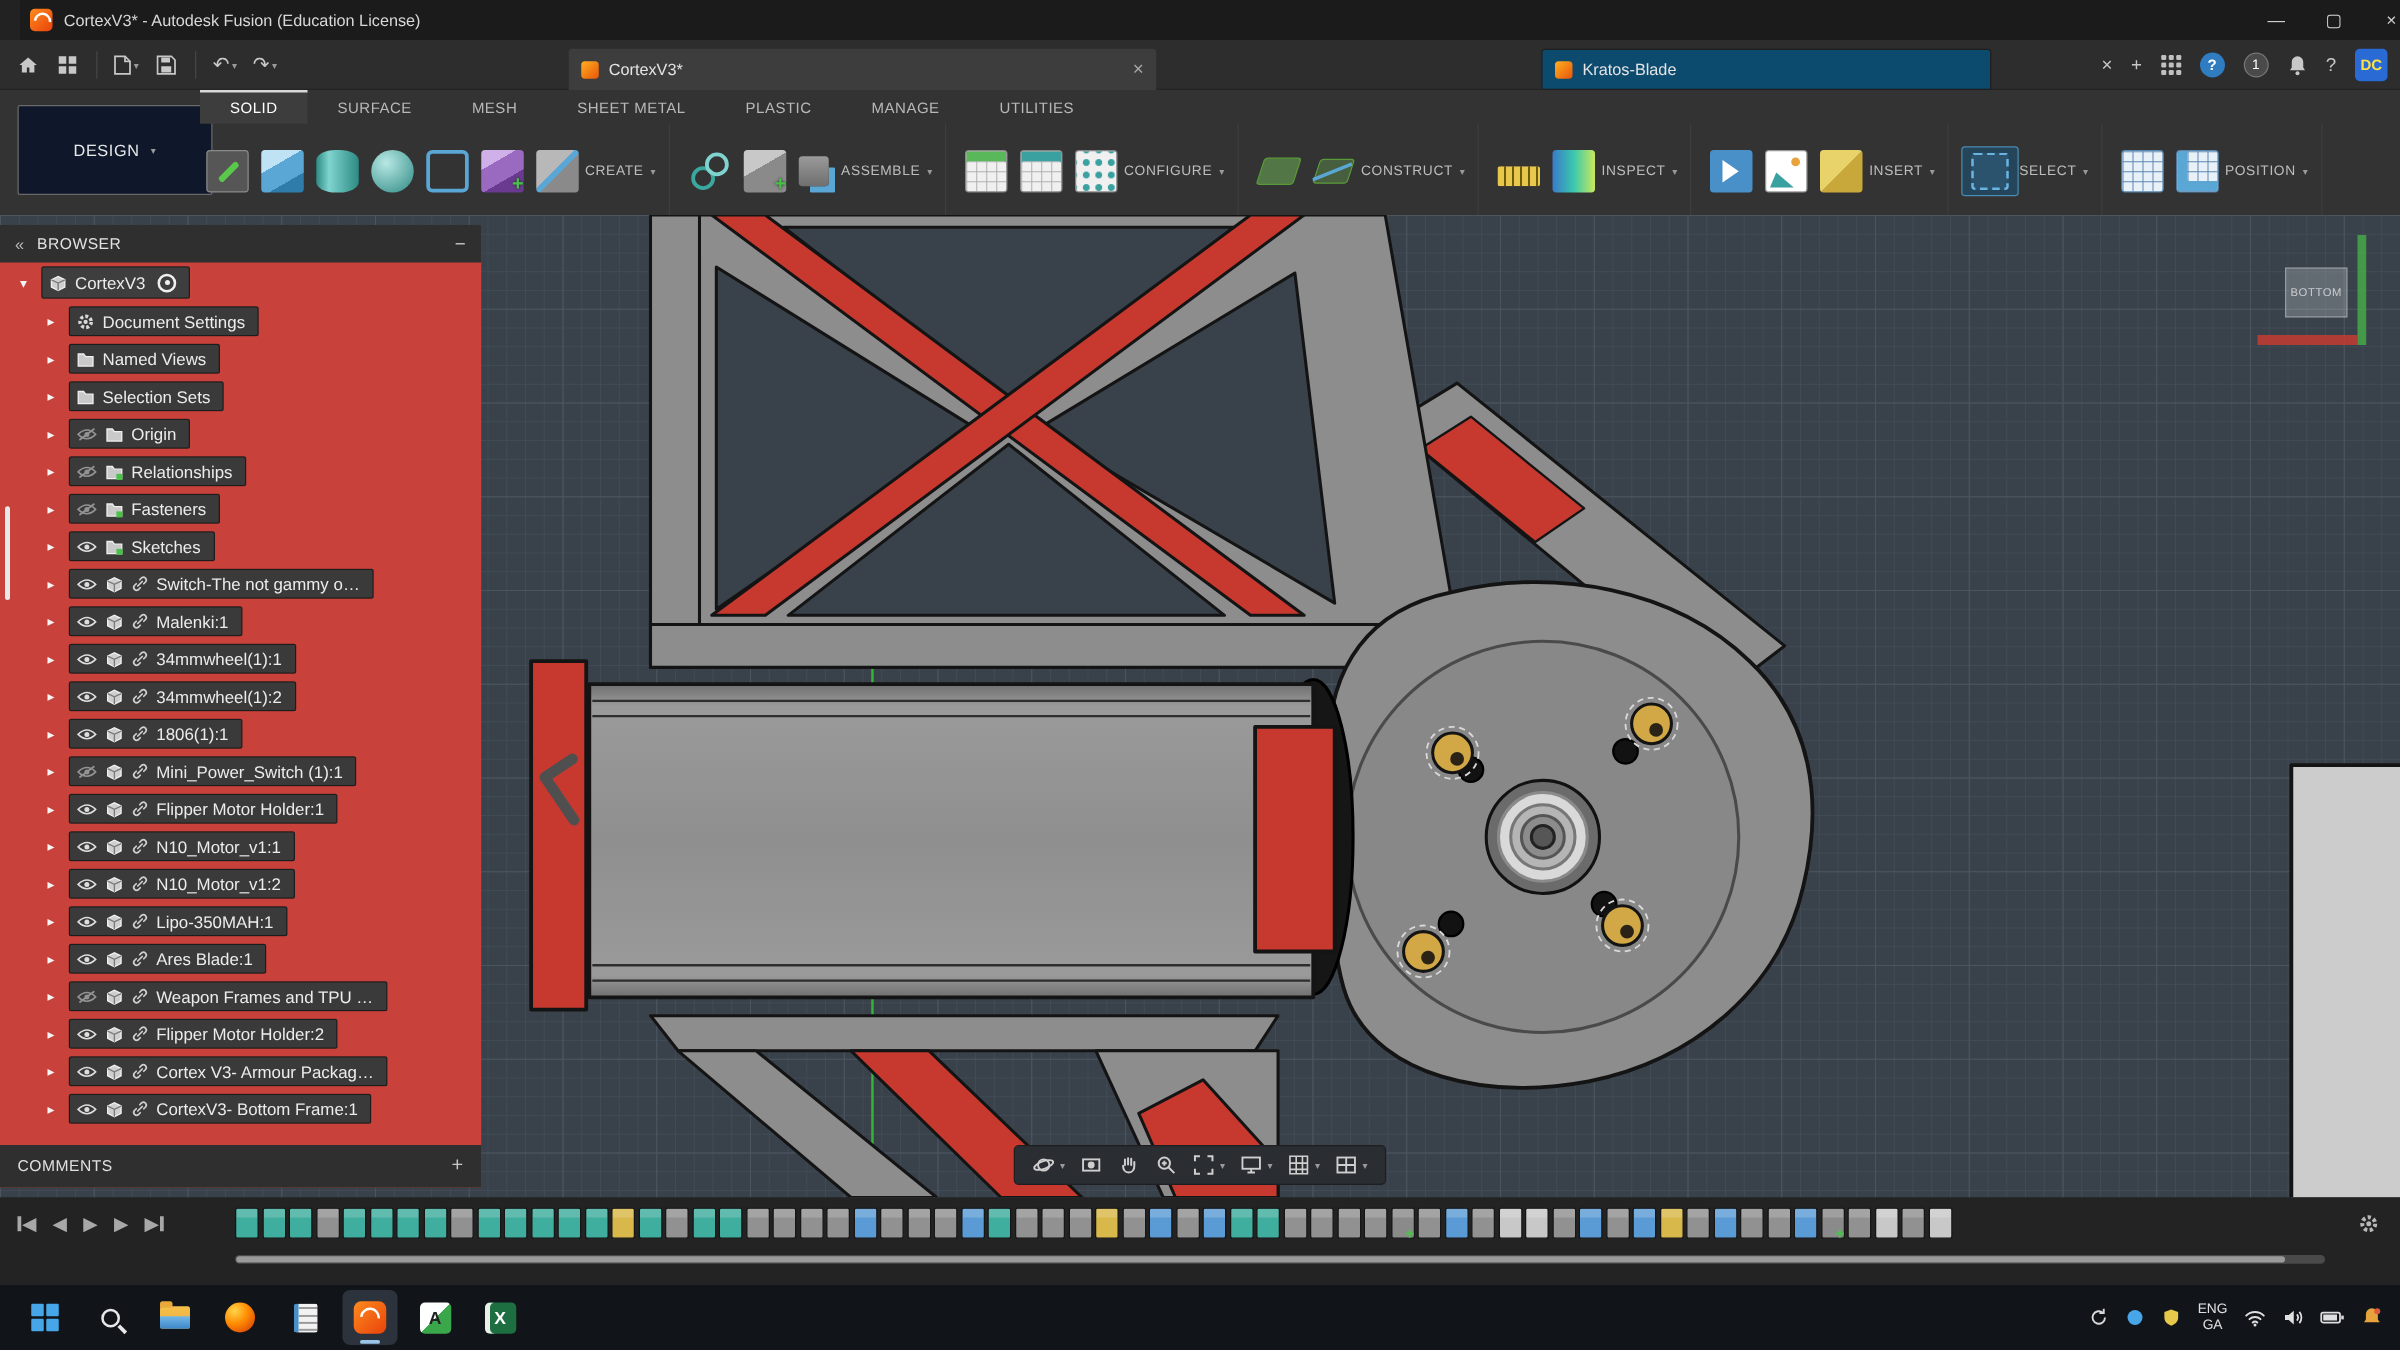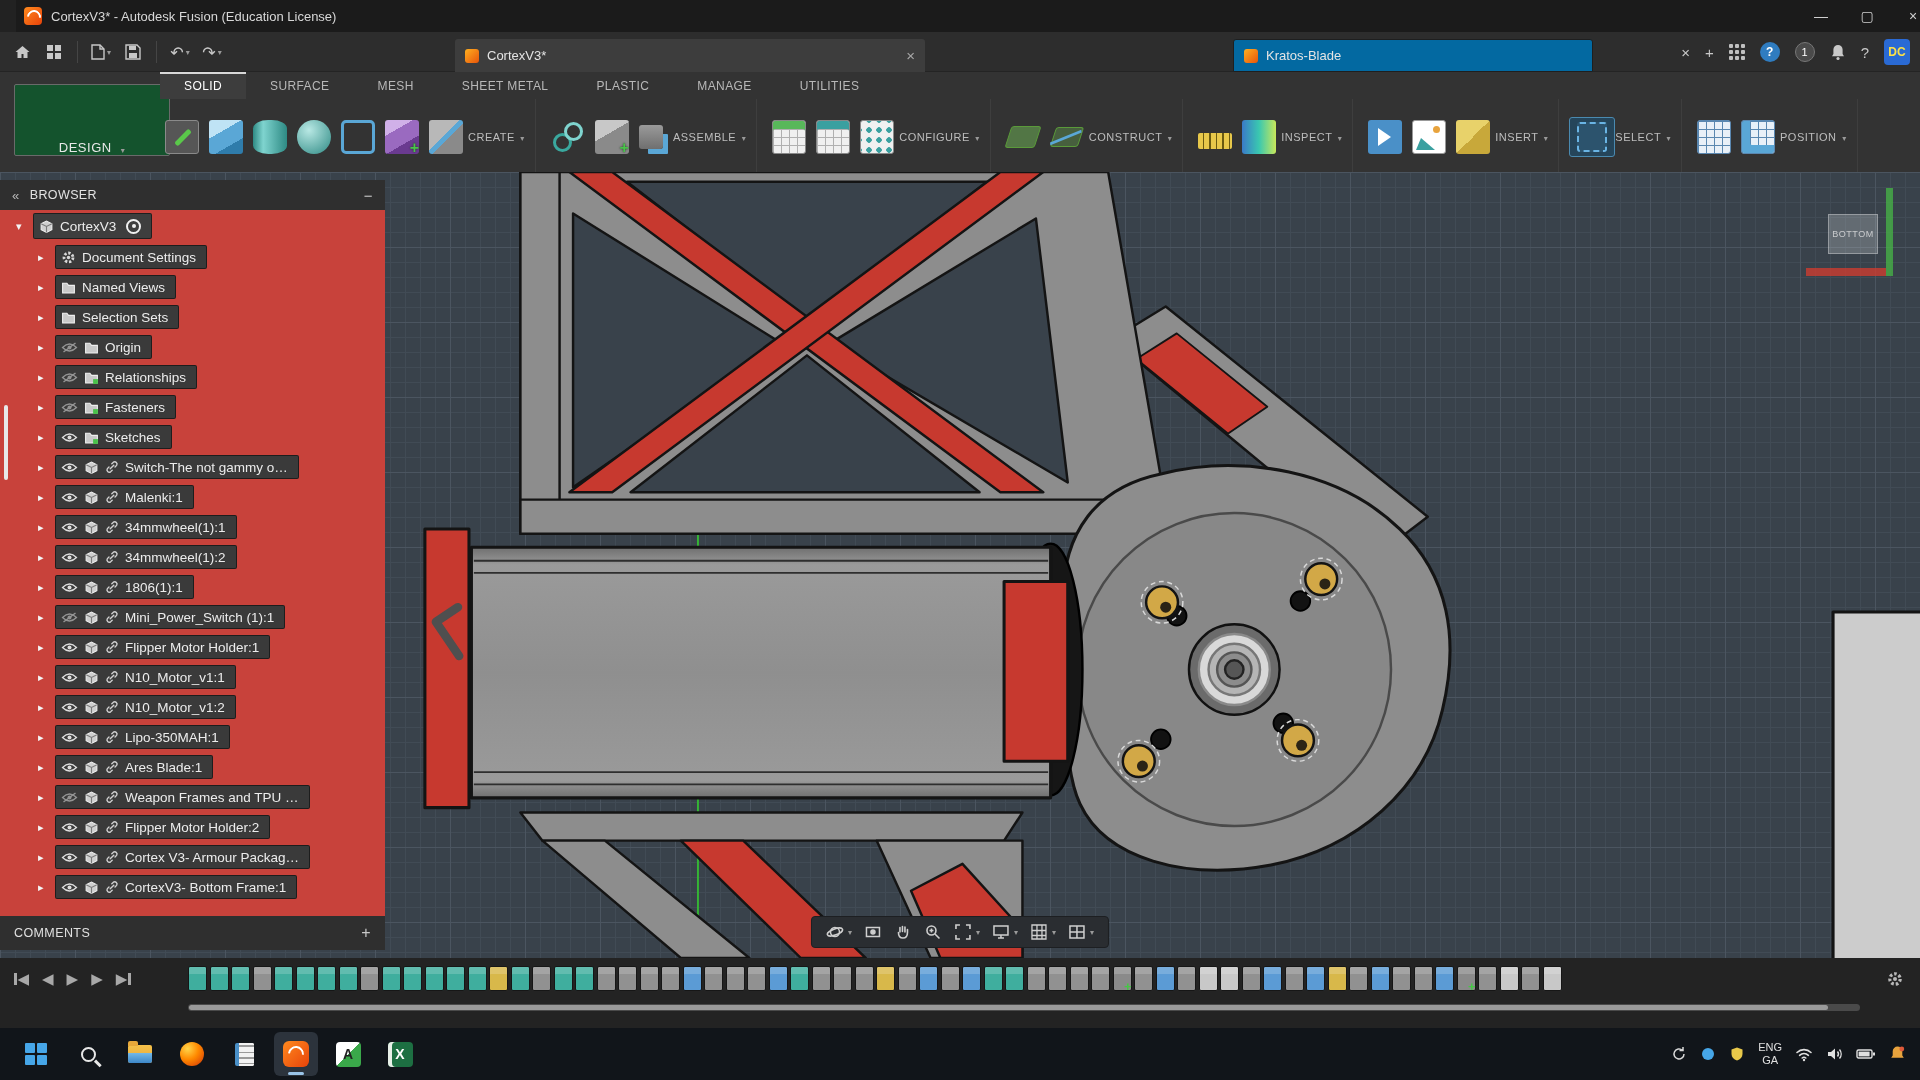--- a/index.html
+++ b/index.html
@@ -20,34 +20,34 @@
   
   .tabbar{position:absolute;left:0;top:32px;width:1920px;height:40px;background:#2d2d2d;border-bottom:1px solid #242424}
   .qa{position:absolute;left:8px;top:0;height:40px;display:flex;align-items:center;gap:4px;color:#c8c8c8}
   .qabtn{height:30px;min-width:28px;display:flex;align-items:center;justify-content:center;border-radius:3px;padding:0 3px}
   .qabtn svg{display:block}
   .qasep{width:1px;height:22px;background:#454545;margin:0 5px}
   .caret{font-size:8px;color:#9a9a9a;margin-left:2px}
   .doctab{position:absolute;top:7px;height:33px;display:flex;align-items:center;gap:8px;
     padding:0 10px;font-size:13px;color:#e4e4e4;border-radius:3px 3px 0 0}
   .doctab.i0{left:455px;width:470px;background:#3d3d3d}
-  .doctab.i1{left:1233px;width:360px;background:#0369a1;border:1px solid #1f1f1f}
+  .doctab.i1{left:1233px;width:360px;background:#0c4a6e;border:1px solid #1f1f1f}
   .ftabico{width:14px;height:14px;border-radius:3px;background:linear-gradient(135deg,#ffb020,#e8540a);flex:none}
   .tabclose{margin-left:auto;color:#a8a8a8;font-size:15px}
   .tabacts{position:absolute;right:10px;top:0;height:40px;display:flex;align-items:center;gap:15px;color:#c8c8c8;font-size:15px}
   .gridots{display:grid;grid-template:repeat(3,4px)/repeat(3,4px);gap:2px}
   .gridots b{background:#c0c0c0;border-radius:1px}
   .helpc{width:20px;height:20px;border-radius:50%;background:#2f7cc0;color:#fff;display:flex;align-items:center;justify-content:center;font-size:12px;font-weight:bold}
   .badgec{width:20px;height:20px;border-radius:50%;background:#4a4a4a;border:1px solid #777;color:#fff;display:flex;align-items:center;justify-content:center;font-size:11px}
   .avatar{width:26px;height:26px;border-radius:4px;background:#2a6ad4;color:#fde047;display:flex;align-items:center;justify-content:center;font-size:12px;font-weight:bold}
 
   
   .ribbon{position:absolute;left:0;top:72px;width:1920px;height:100px;background:#333}
   .designbtn{position:absolute;left:14px;top:12px;width:156px;height:72px;border:1px solid #6a6a6a;
-    background:#14532d;border-radius:2px;display:flex;align-items:flex-end;justify-content:center;gap:7px;
+    background:#0f172a;border-radius:2px;display:flex;align-items:center;justify-content:center;gap:7px;
     font-size:13px;letter-spacing:.5px;color:#e8e8e8}
   .rtabs{position:absolute;left:160px;top:0;height:27px;display:flex;align-items:stretch}
   .rtab{display:flex;align-items:center;padding:0 24px;font-size:12px;letter-spacing:.4px;color:#b8b8b8}
   .rtab.active{color:#fff;background:#3d3d3d;box-shadow:inset 0 2px 0 #d8d8d8}
   .rtools{position:absolute;left:150px;top:27px;height:73px;display:flex}
   .tgroup{display:flex;flex-direction:row;align-items:center;padding:4px 10px 2px;border-right:1px solid #3e3e3e}
   .tgrow{display:flex;align-items:center;flex:1}
   .tbtn{padding:2px;border-radius:3px;display:flex;align-items:center;justify-content:center}
   .tbtn.hl{background:#25455a;border:1px solid #4a8ab0}
   .tglabel{font-size:11px;color:#bdbdbd;letter-spacing:.5px;padding:3px 0 2px;white-space:nowrap}

